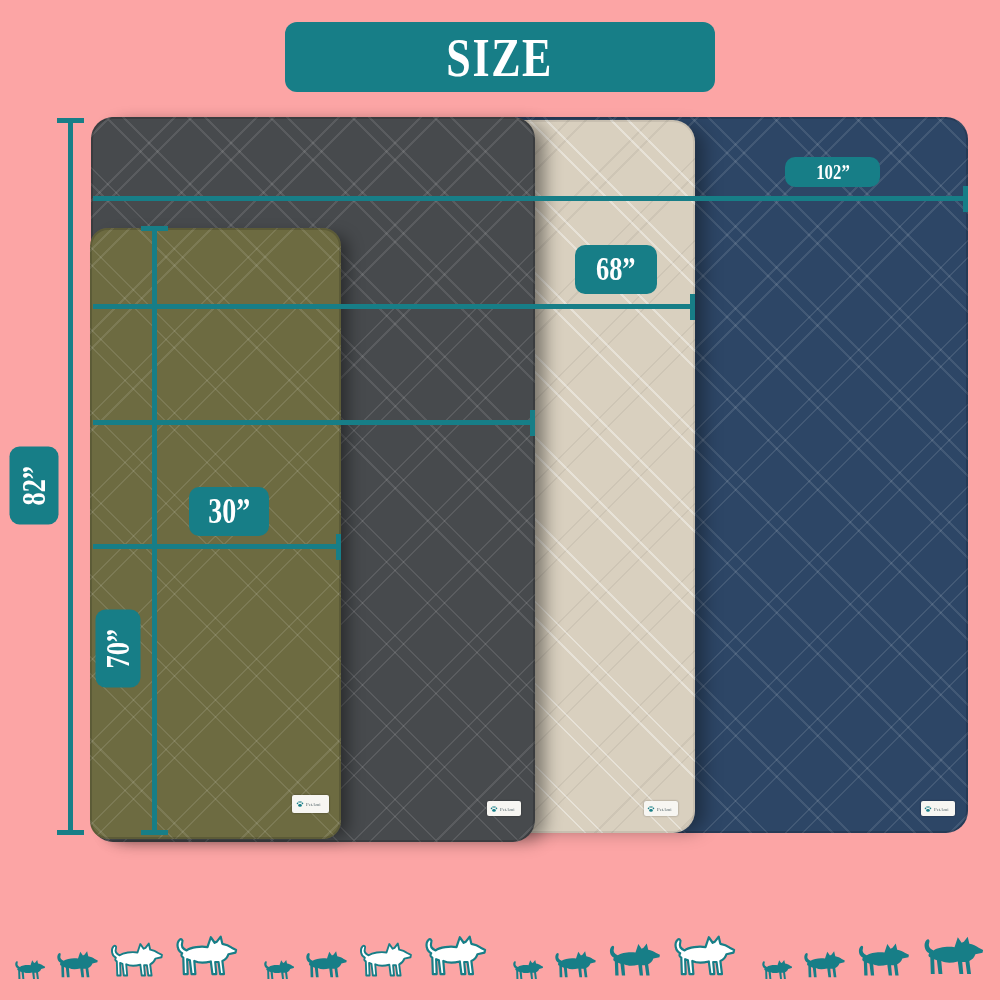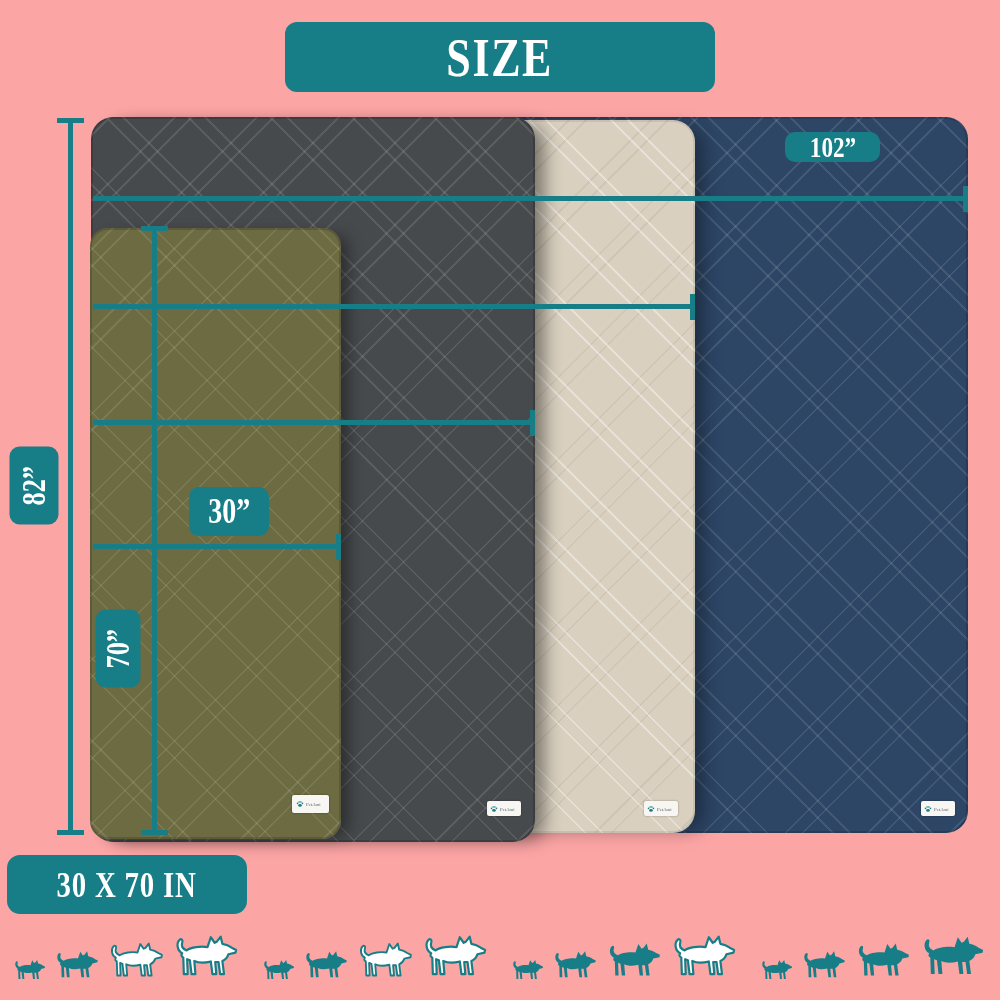--- a/index.html
+++ b/index.html
@@ -29,21 +29,21 @@
   #blanket-olive{left:90px;top:228px;width:251px;height:611px;border-radius:18px;background-color:#6d6b41;z-index:4;
                  box-shadow:12px 3px 16px -5px rgba(0,0,0,.40), inset 0 0 0 2px rgba(0,0,0,.15);}
 
   
   .mline,.mcap{position:absolute;background:#177e87;z-index:20;}
 
   
   .badge{position:absolute;background:#177e87;border-radius:10px;display:flex;align-items:center;
          justify-content:center;z-index:21;color:#fff;font-weight:700;}
   .badge span{color:#fff;}
-  #badge-102{left:785px;top:132px;width:95px;height:30px;font-size:29px;}
+  #badge-102{left:785px;top:157px;width:95px;height:30px;font-size:21px;}
   #badge-68 {left:575px;top:245px;width:82px;height:49px;font-size:33px;}
   #badge-52 {left:394px;top:362px;width:80px;height:50px;font-size:33px;}
   #badge-30 {left:189px;top:487px;width:80px;height:49px;font-size:35px;}
   #badge-82 {left:-5px;top:461px;width:78px;height:49px;font-size:33px;transform:rotate(-90deg);}
   #badge-70 {left:79px;top:626px;width:78px;height:45px;font-size:33px;transform:rotate(-90deg);}
 
   
   .tag{position:absolute;background:#f7f6f2;border-radius:2px;z-index:15;display:flex;align-items:center;
        justify-content:center;gap:2px;box-shadow:0 0 2px rgba(0,0,0,.4);width:34px;height:15px;}
   .tag svg{width:8px;height:8px;flex:0 0 auto;}
@@ -143,33 +143,33 @@
   <div class="mcap" style="left:57px;top:118px;width:27px;height:5px;"></div>
   <div class="mcap" style="left:57px;top:830px;width:27px;height:5px;"></div>
 
   <div class="mline" style="left:152px;top:228px;width:5px;height:605px;"></div>
   <div class="mcap" style="left:141px;top:226px;width:27px;height:5px;"></div>
   <div class="mcap" style="left:141px;top:830px;width:27px;height:5px;"></div>
 
   <div id="badge-102" class="badge">
     <span class="cond">102”</span>
   </div>
+  <div id="badge-68" class="badge">
+    <span class="cond">68”</span>
+  </div>
   <div id="badge-30" class="badge">
     <span class="cond">30”</span>
   </div>
   <div id="badge-82" class="badge">
     <span class="cond">82”</span>
   </div>
   <div id="badge-70" class="badge">
     <span class="cond">70”</span>
   </div>
 
-  <div id="bar-0" class="size-bar">
-    <span class="cond">30 X 70 IN</span>
-  </div>
 
   <div id="dogs-0" class="dog-group">
       <svg viewBox="0 0 120 100" width="35" height="28">
         <path d="M14,44 C5,40 3,26 9,20 C12,17 16,19 14,25 C12,31 15,36 22,39 C30,33 48,31 60,33 L66,15 L73,25 L77,23 L84,14 L87,27 C93,28 100,31 104,34 L112,38 L111,43 L98,46 C96,52 92,56 87,58 L90,82 L83,82 L80,60 L74,60 L76,82 L69,82 L66,59 C54,62 44,62 36,58 L38,82 L31,82 L28,57 L23,55 L24,82 L17,82 L16,52 C12,50 12,47 14,44 Z" fill="#177e87"></path>
       </svg>
       <svg viewBox="0 0 120 100" width="48" height="38">
         <path d="M14,44 C5,40 3,26 9,20 C12,17 16,19 14,25 C12,31 15,36 22,39 C30,33 48,31 60,33 L66,15 L73,25 L77,23 L84,14 L87,27 C93,28 100,31 104,34 L112,38 L111,43 L98,46 C96,52 92,56 87,58 L90,82 L83,82 L80,60 L74,60 L76,82 L69,82 L66,59 C54,62 44,62 36,58 L38,82 L31,82 L28,57 L23,55 L24,82 L17,82 L16,52 C12,50 12,47 14,44 Z" fill="#177e87"></path>
       </svg>
       <svg viewBox="0 0 120 100" width="59" height="47">
         <path d="M14,44 C5,40 3,26 9,20 C12,17 16,19 14,25 C12,31 15,36 22,39 C30,33 48,31 60,33 L66,15 L73,25 L77,23 L84,14 L87,27 C93,28 100,31 104,34 L112,38 L111,43 L98,46 C96,52 92,56 87,58 L90,82 L83,82 L80,60 L74,60 L76,82 L69,82 L66,59 C54,62 44,62 36,58 L38,82 L31,82 L28,57 L23,55 L24,82 L17,82 L16,52 C12,50 12,47 14,44 Z" fill="#ffffff" stroke="#177e87" stroke-width="4" stroke-linejoin="round"></path>

